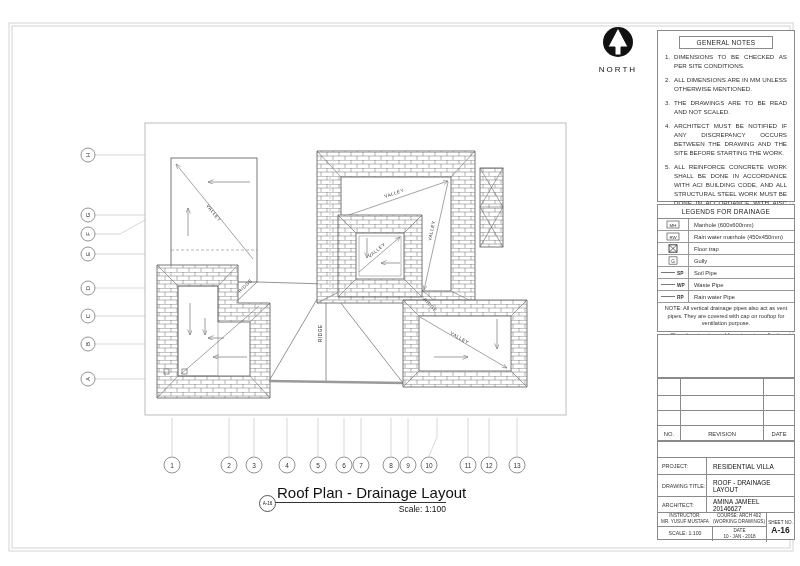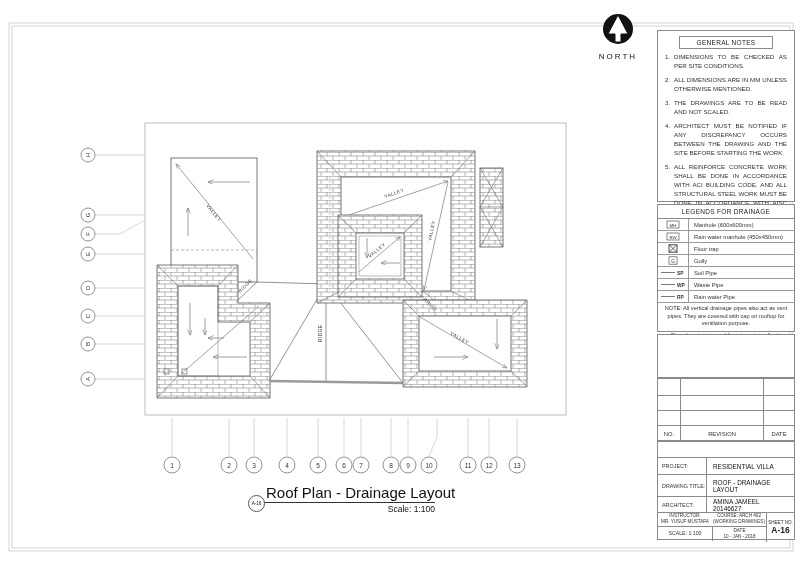--- a/index.html
+++ b/index.html
@@ -26,24 +26,24 @@
          font-size:5.8px;color:#333;}
   .tb-row{position:absolute;left:0;right:0;border-top:1px solid #8a8a8a;box-sizing:border-box;display:flex;}
   .tb-label{flex:0 0 48px;font-size:5.4px;color:#333;display:flex;align-items:center;padding-left:4px;box-sizing:border-box;}
   .tb-value{flex:1;border-left:1px solid #8a8a8a;display:flex;flex-direction:column;justify-content:center;
             font-size:6.4px;padding-left:6px;box-sizing:border-box;color:#111;}
   .small2{font-size:4.6px;line-height:1.3;color:#333;}
   .cell{box-sizing:border-box;border-left:1px solid #8a8a8a;display:flex;flex-direction:column;
         align-items:center;justify-content:center;text-align:center;}
   .cell:first-child{border-left:none;}
   
-  .north{position:absolute;left:592px;top:12px;width:52px;text-align:center;}
+  .north{position:absolute;left:592px;top:25px;width:52px;text-align:center;}
   .north-label{font-size:8px;letter-spacing:2px;margin-top:2px;color:#111;}
   
-  .dwg-title{position:absolute;left:250px;top:484px;width:185px;}
+  .dwg-title{position:absolute;left:261px;top:484px;width:185px;}
   .dwg-title .t{font-size:15px;color:#111;text-align:center;padding-left:16px;white-space:nowrap;}
   .dwg-title .rule{border-bottom:1.6px solid #333;margin-top:1px;margin-left:14px;}
   .dwg-title .s{font-size:8.5px;text-align:right;margin-top:1px;color:#111;}
   .ref-circle{position:absolute;left:-2px;top:11px;width:15px;height:15px;border:1px solid #555;border-radius:50%;
               font-size:4.6px;display:flex;align-items:center;justify-content:center;background:#fff;color:#111;}
 </style>
 </head>
 <body>
 
 <div class="sheet">

